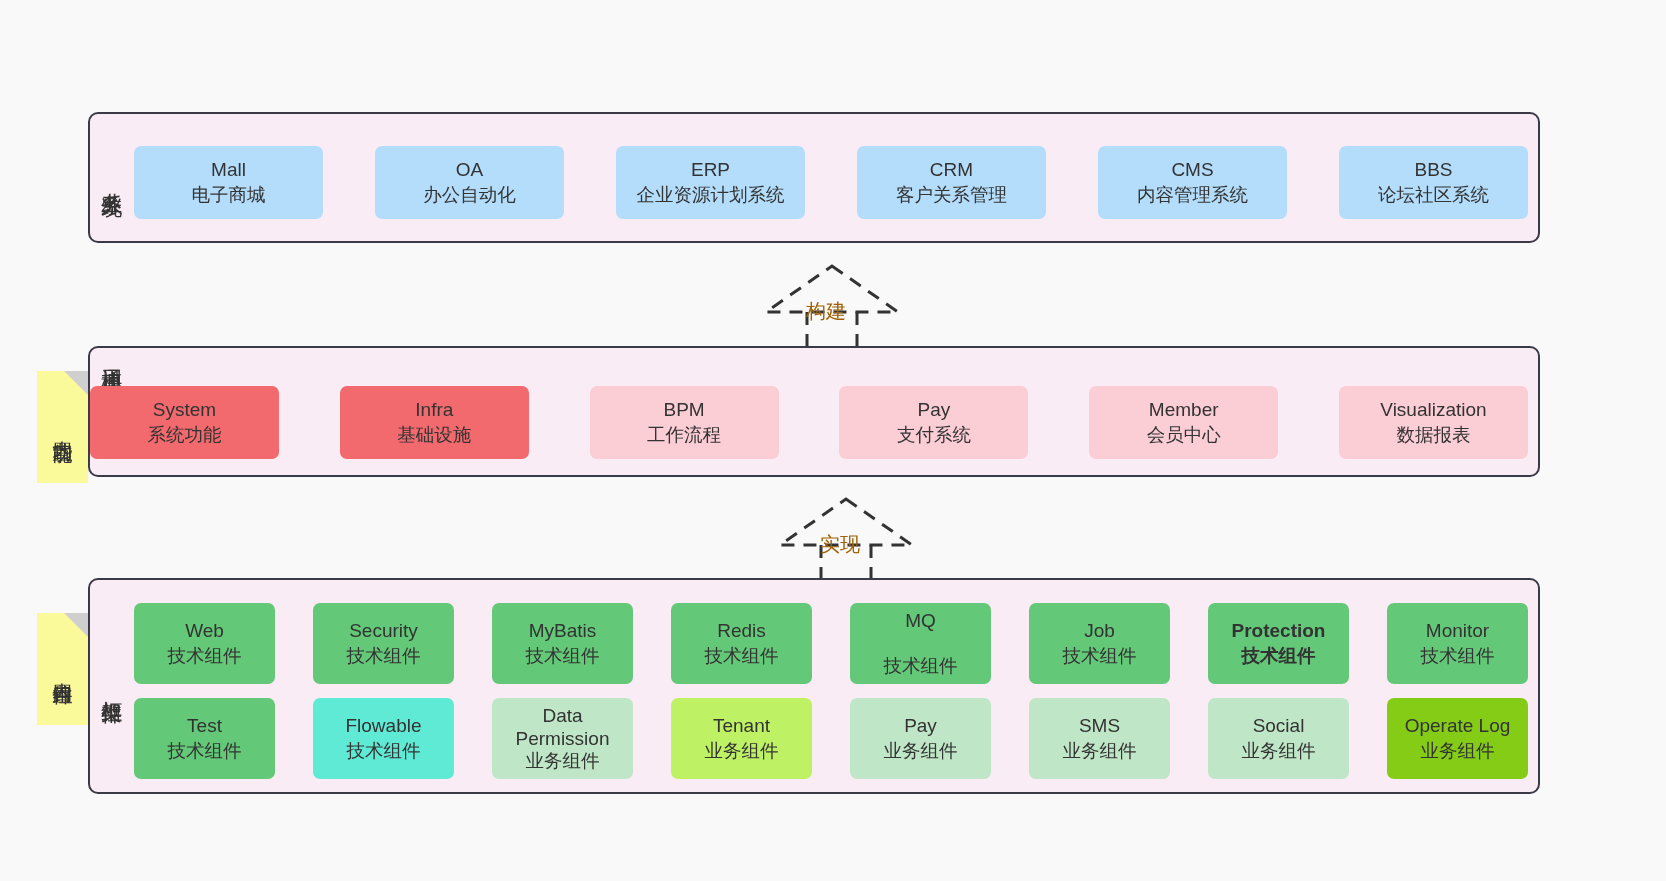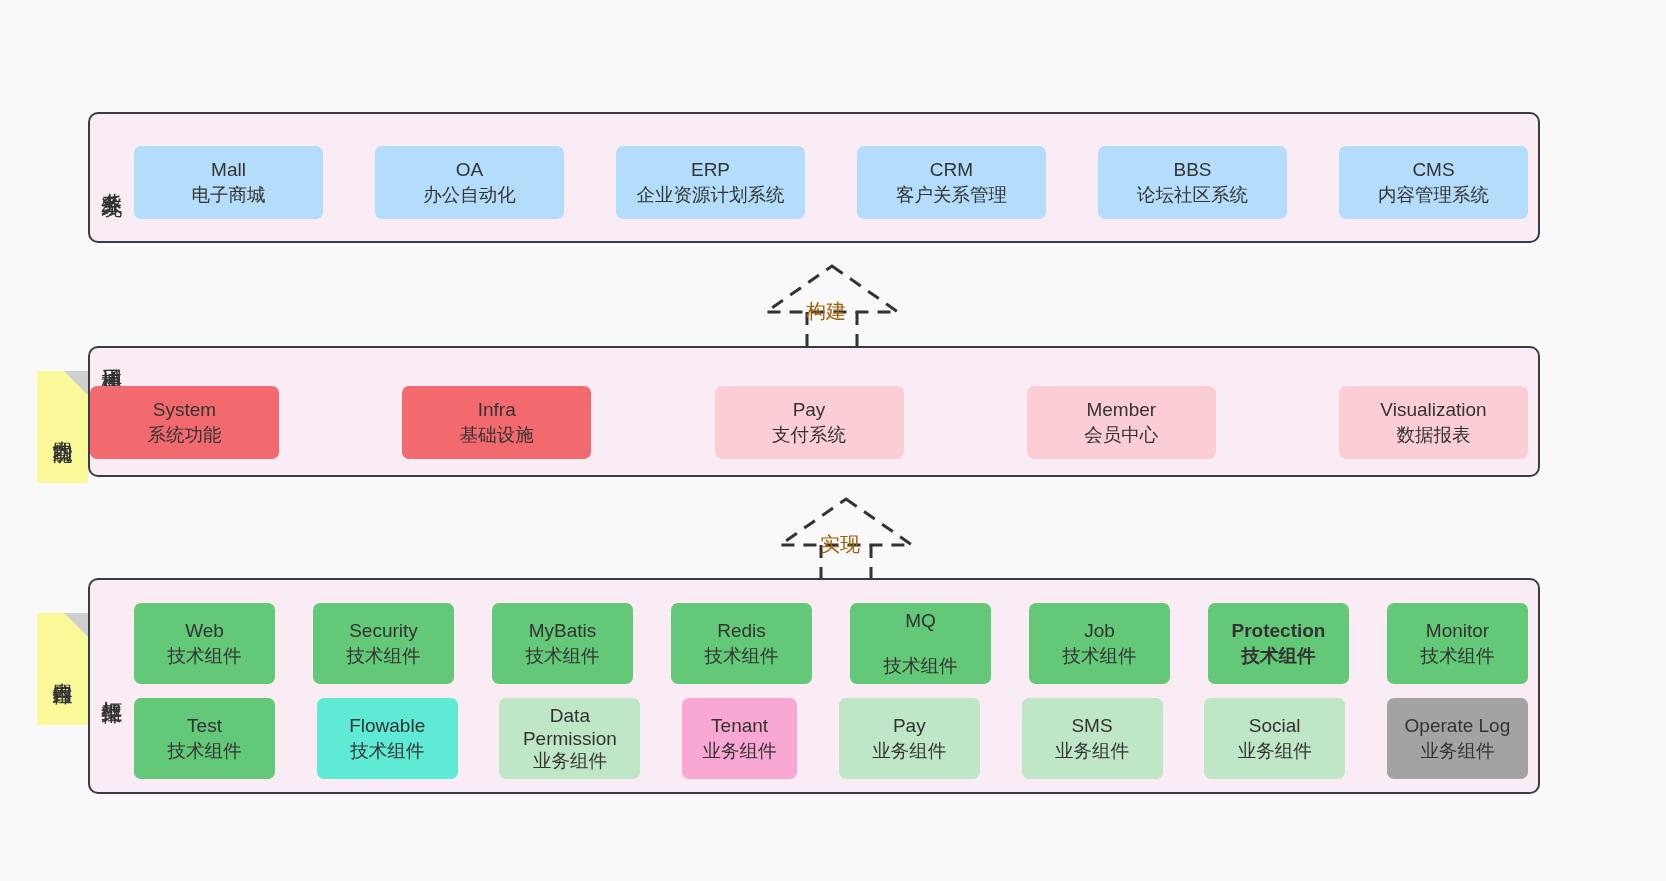--- a/index.html
+++ b/index.html
@@ -130,26 +130,26 @@
         </div>
         <div class="node blue" style="width: 189px; height: 73px; background: rgb(179, 221, 251);">
           <span>ERP</span>
           <span class="cn">企业资源计划系统</span>
         </div>
         <div class="node blue" style="width: 189px; height: 73px; background: rgb(179, 221, 251);">
           <span>CRM</span>
           <span class="cn">客户关系管理</span>
         </div>
         <div class="node blue" style="width: 189px; height: 73px; background: rgb(179, 221, 251);">
+          <span>CMS</span>
+          <span class="cn">内容管理系统</span>
+        </div>
+        <div class="node blue" style="width: 189px; height: 73px; background: rgb(179, 221, 251);">
           <span>BBS</span>
           <span class="cn">论坛社区系统</span>
-        </div>
-        <div class="node blue" style="width: 189px; height: 73px; background: rgb(179, 221, 251);">
-          <span>CMS</span>
-          <span class="cn">内容管理系统</span>
         </div>
       </div>
     </div>
   </div>
 
   <div class="arrow" style="left:758px; top:262px; width:150px; height:86px;">
     <svg width="150" height="86" viewBox="0 0 150 86">
 
       <path d="M74 4 L140 50 L8 50 Z" fill="#f9f9f9" stroke="#333333" stroke-width="3" stroke-dasharray="13 9" stroke-linejoin="miter"></path>
 
@@ -167,20 +167,24 @@
     <div class="layer-title">通用模块</div>
     <div class="layer-body">
       <div class="row">
         <div class="node red" style="width: 189px; height: 73px; background: rgb(242, 105, 110);">
           <span>System</span>
           <span class="cn">系统功能</span>
         </div>
         <div class="node red" style="width: 189px; height: 73px; background: rgb(242, 105, 110);">
           <span>Infra</span>
           <span class="cn">基础设施</span>
+        </div>
+        <div class="node pink" style="width: 189px; height: 73px; background: rgb(251, 205, 213);">
+          <span>BPM</span>
+          <span class="cn">工作流程</span>
         </div>
         <div class="node pink" style="width: 189px; height: 73px; background: rgb(251, 205, 213);">
           <span>Pay</span>
           <span class="cn">支付系统</span>
         </div>
         <div class="node pink" style="width: 189px; height: 73px; background: rgb(251, 205, 213);">
           <span>Member</span>
           <span class="cn">会员中心</span>
         </div>
         <div class="node pink" style="width: 189px; height: 73px; background: rgb(251, 205, 213);">
@@ -249,37 +253,37 @@
           <span class="cn">技术组件</span>
         </div>
         <div class="node green" style="width: 141px; height: 81px; background: #5eead4;">
           <span>Flowable</span>
           <span class="cn">技术组件</span>
         </div>
         <div class="node lightgreen wrap" style="width: 141px; height: 81px; background: rgb(191, 230, 198);">
           <span>Data Permission</span>
           <span class="cn">业务组件</span>
         </div>
-        <div class="node lightgreen" style="width: 115px; height: 81px; background: #f9a8d4;">
+        <div class="node lightgreen" style="width: 141px; height: 81px; background: #bef264;">
           <span>Tenant</span>
           <span class="cn">业务组件</span>
         </div>
         <div class="node lightgreen" style="width: 141px; height: 81px; background: rgb(191, 230, 198);">
           <span>Pay</span>
           <span class="cn">业务组件</span>
         </div>
         <div class="node lightgreen" style="width: 141px; height: 81px; background: rgb(191, 230, 198);">
           <span>SMS</span>
           <span class="cn">业务组件</span>
         </div>
         <div class="node lightgreen" style="width: 141px; height: 81px; background: rgb(191, 230, 198);">
           <span>Social</span>
           <span class="cn">业务组件</span>
         </div>
-        <div class="node lightgreen" style="width: 141px; height: 81px; background: #a3a3a3;">
+        <div class="node lightgreen" style="width: 141px; height: 81px; background: #84cc16;">
           <span>Operate Log</span>
           <span class="cn">业务组件</span>
         </div>
       </div>
 
     </div>
   </div>
 
 </div>
 

